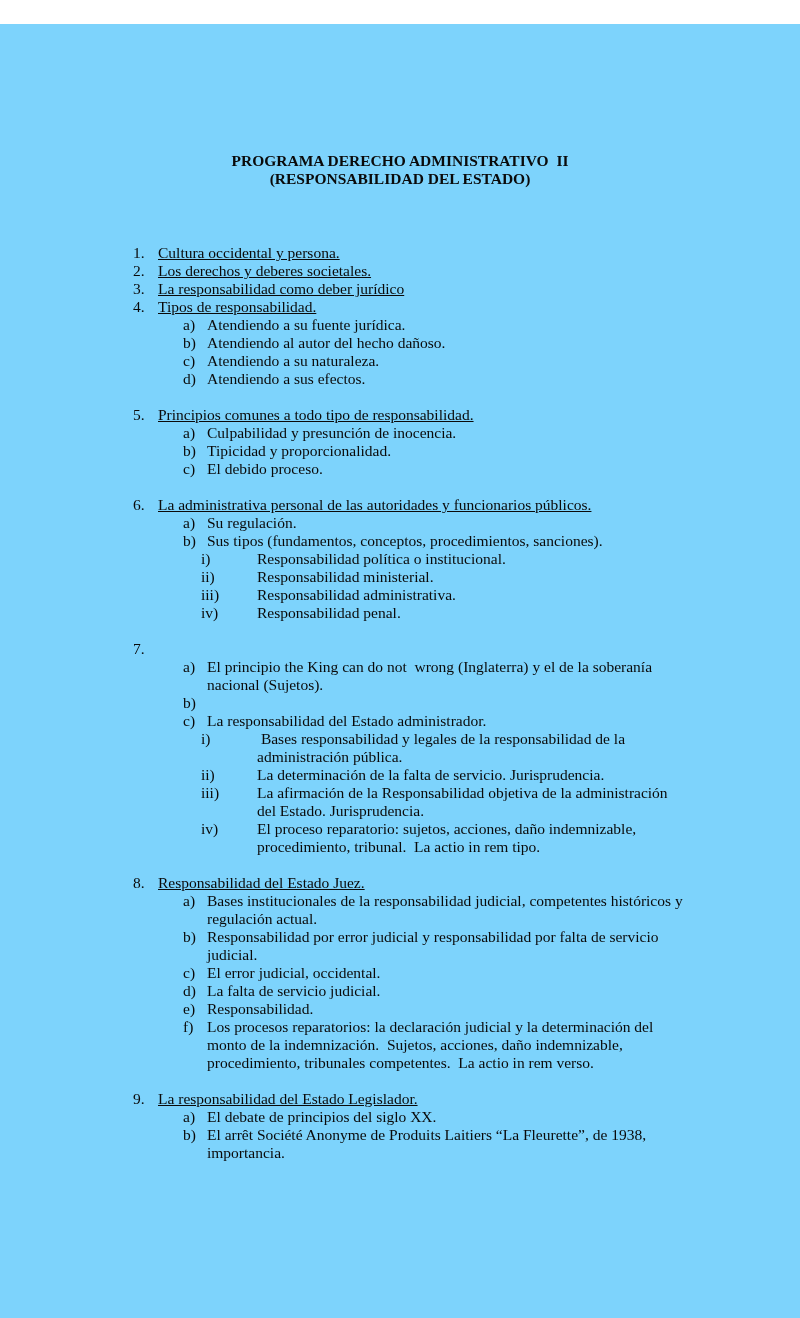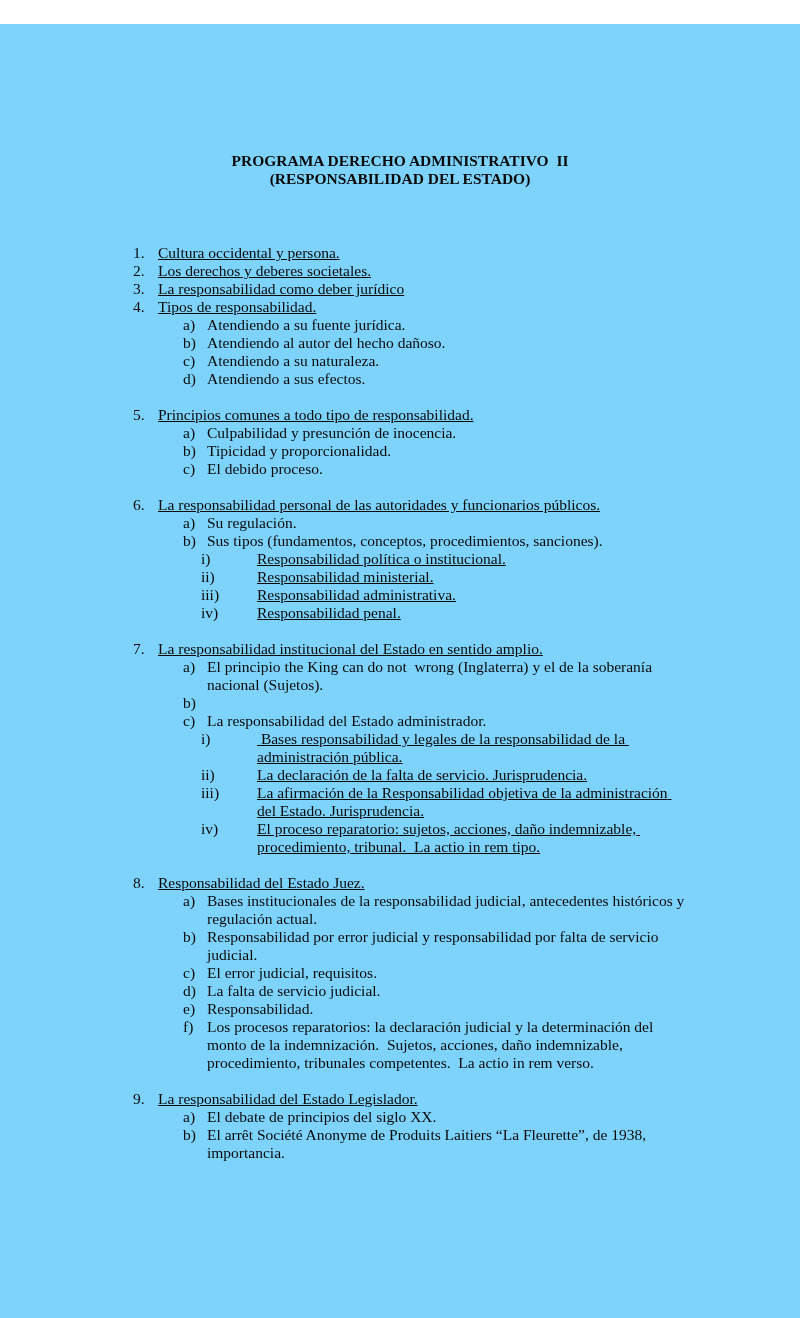--- a/index.html
+++ b/index.html
@@ -51,21 +51,21 @@
     white-space: pre-wrap;
   }
   .l1 { padding-left: 133px; }
   .l1 .marker { width: 25px; }
   .l1 .text   { width: 500px; text-decoration: underline; }
   .l2 { padding-left: 183px; }
   .l2 .marker { width: 24px; }
   .l2 .text   { width: 488px; }
   .l3 { padding-left: 201px; }
   .l3 .marker { width: 56px; }
-  .l3 .text   { width: 432px; text-decoration: underline; }
+  .l3 .text   { width: 432px; }
 </style>
 </head>
 <body>
 
 <div class="page">
   <div class="doc-title">
     <div>PROGRAMA DERECHO ADMINISTRATIVO  II</div>
     <div>(RESPONSABILIDAD DEL ESTADO)</div>
   </div>
   <div class="outline" id="outline">
@@ -123,21 +123,21 @@
           <span class="text">Tipicidad y proporcionalidad.</span>
         </div>
         <div class="row l2">
           <span class="marker">c)</span>
           <span class="text">El debido proceso.</span>
         </div>
       </div>
       <div class="group spaced">
         <div class="row l1">
           <span class="marker">6.</span>
-          <span class="text">La responsabilidad personal de las autoridades y funcionarios públicos.</span>
+          <span class="text">La administrativa personal de las autoridades y funcionarios públicos.</span>
         </div>
         <div class="row l2">
           <span class="marker">a)</span>
           <span class="text">Su regulación.</span>
         </div>
         <div class="row l2">
           <span class="marker">b)</span>
           <span class="text">Sus tipos (fundamentos, conceptos, procedimientos, sanciones).</span>
         </div>
         <div class="row l3">
@@ -153,66 +153,65 @@
           <span class="text">Responsabilidad administrativa.</span>
         </div>
         <div class="row l3">
           <span class="marker">iv)</span>
           <span class="text">Responsabilidad penal.</span>
         </div>
       </div>
       <div class="group spaced">
         <div class="row l1">
           <span class="marker">7.</span>
-          <span class="text">La responsabilidad institucional del Estado en sentido amplio.</span>
         </div>
         <div class="row l2">
           <span class="marker">a)</span>
           <span class="text">El principio the King can do not  wrong (Inglaterra) y el de la soberanía nacional (Sujetos).</span>
         </div>
         <div class="row l2">
           <span class="marker">b)</span>
         </div>
         <div class="row l2">
           <span class="marker">c)</span>
           <span class="text">La responsabilidad del Estado administrador.</span>
         </div>
         <div class="row l3">
           <span class="marker">i)</span>
           <span class="text"> Bases responsabilidad y legales de la responsabilidad de la administración pública.</span>
         </div>
         <div class="row l3">
           <span class="marker">ii)</span>
-          <span class="text">La declaración de la falta de servicio. Jurisprudencia.</span>
+          <span class="text">La determinación de la falta de servicio. Jurisprudencia.</span>
         </div>
         <div class="row l3">
           <span class="marker">iii)</span>
           <span class="text">La afirmación de la Responsabilidad objetiva de la administración del Estado. Jurisprudencia.</span>
         </div>
         <div class="row l3">
           <span class="marker">iv)</span>
           <span class="text">El proceso reparatorio: sujetos, acciones, daño indemnizable, procedimiento, tribunal.  La actio in rem tipo.</span>
         </div>
       </div>
       <div class="group spaced">
         <div class="row l1">
           <span class="marker">8.</span>
           <span class="text">Responsabilidad del Estado Juez.</span>
         </div>
         <div class="row l2">
           <span class="marker">a)</span>
-          <span class="text">Bases institucionales de la responsabilidad judicial, antecedentes históricos y regulación actual.</span>
+          <span class="text">Bases institucionales de la responsabilidad judicial, competentes históricos y regulación actual.</span>
         </div>
         <div class="row l2">
           <span class="marker">b)</span>
           <span class="text">Responsabilidad por error judicial y responsabilidad por falta de servicio judicial.</span>
         </div>
         <div class="row l2">
           <span class="marker">c)</span>
-          <span class="text">El error judicial, requisitos.</span>
+          <span class="text">El error judicial, occidental.</span>
         </div>
         <div class="row l2">
           <span class="marker">d)</span>
           <span class="text">La falta de servicio judicial.</span>
         </div>
         <div class="row l2">
           <span class="marker">e)</span>
           <span class="text">Responsabilidad.</span>
         </div>
         <div class="row l2">

